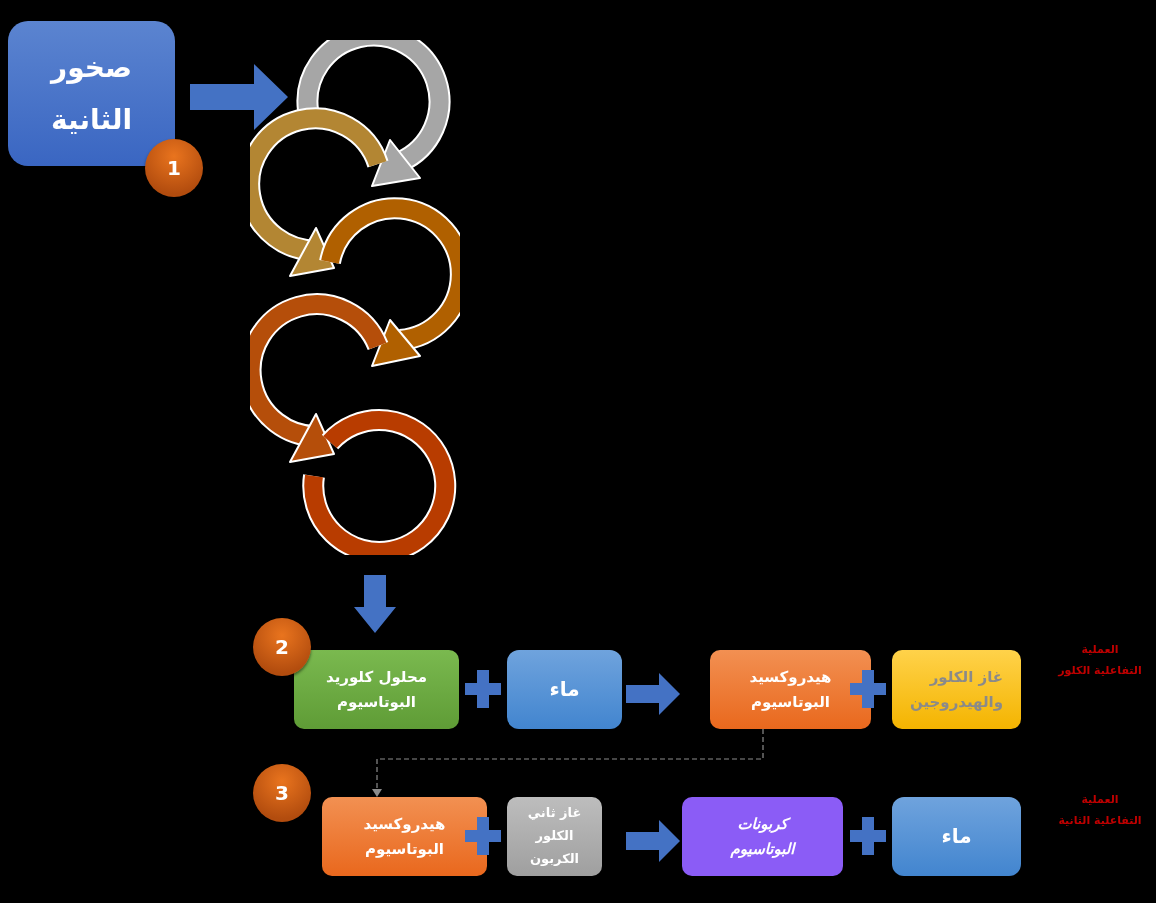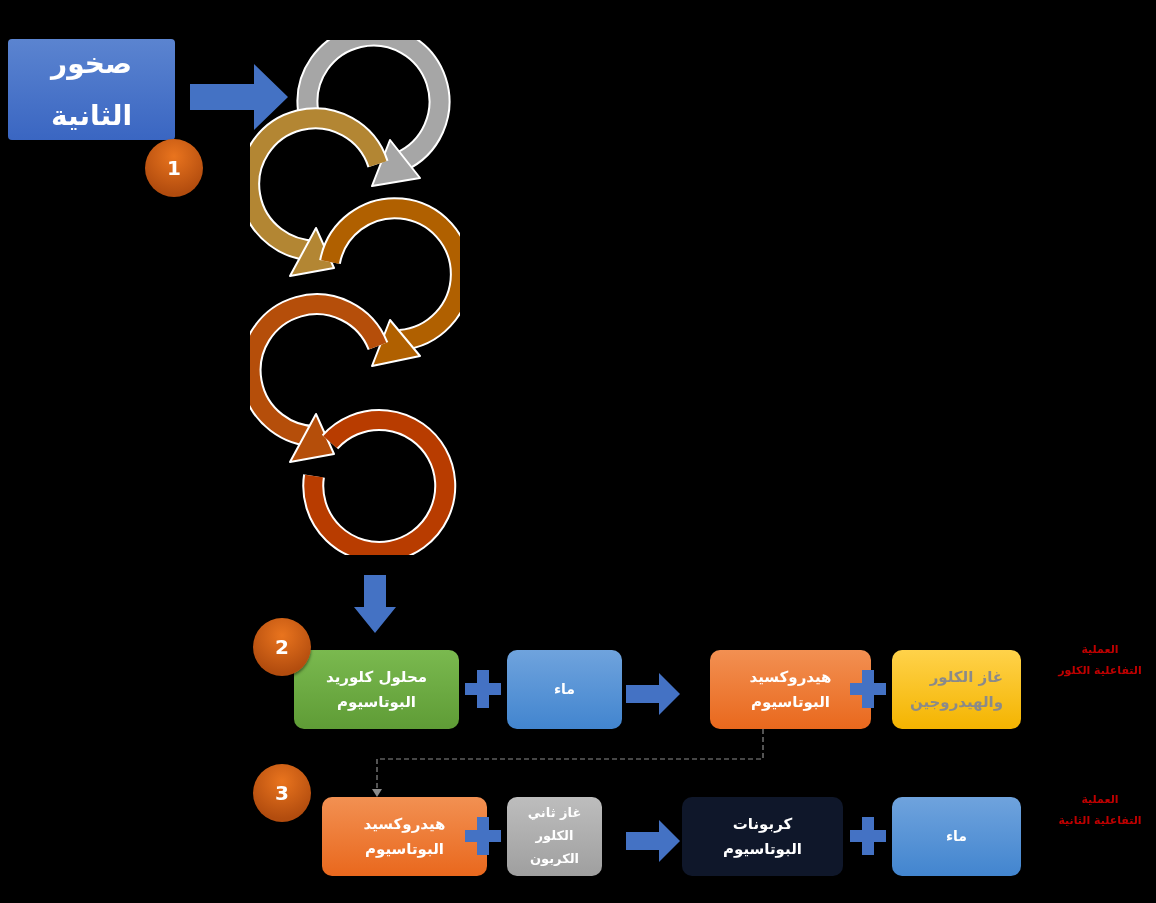--- a/index.html
+++ b/index.html
@@ -2,33 +2,33 @@
 <html><head>
 <meta charset="utf-8">
 <style>
   html, body { margin:0; padding:0; }
   body { width:1156px; height:903px; background:#000; position:relative; overflow:hidden;
          font-family:"DejaVu Sans", sans-serif; }
   .abs { position:absolute; }
   .box { position:absolute; border-radius:10px; display:flex; align-items:center; justify-content:center;
          text-align:center; color:#fff; font-weight:bold; direction:rtl; line-height:1.65; }
   .box span { display:block; }
-  .start-box { left:8px; top:39px; width:167px; height:101px; border-radius:4px;
+  .start-box { left:8px; top:21px; width:167px; height:145px; border-radius:20px;
                background:linear-gradient(#5b84d0,#3a66c2); font-size:28px; line-height:1.85; }
   .badge { position:absolute; width:58px; height:58px; border-radius:50%;
            background:radial-gradient(circle at 50% 30%, #e9741e, #b24c0e 75%);
            color:#fff; font-weight:bold; font-size:20px; display:flex; align-items:center; justify-content:center;
            box-shadow:0 2px 3px rgba(0,0,0,.5); }
   .green  { background:linear-gradient(#7ab94f,#5f9c36); }
   .blue   { background:linear-gradient(#6fa3dd,#4285cf); }
   .orange { background:linear-gradient(#f29052,#e9681d);margin-left:28px; }
   .yellow { background:linear-gradient(#ffd24a,#f4b400); color:#8a8a8a; }
   .gray   { background:linear-gradient(#bdbdbd,#9f9f9f); }
-  .brown  { background:#0f172a; }
-  .sm { font-size:14px; }
+  .brown  { background:#8b5cf6;font-style:italic; }
+  .sm { font-size:20px;border-radius:12px; }
   .label-red { position:absolute; color:#c00000; font-weight:bold; font-size:11px; text-align:center;
                direction:rtl; line-height:1.9; width:110px; }
 </style>
 </head>
 <body>
 
 <div class="box start-box">
   <div>
     <span>صخور</span>
     <span>الثانية</span>

